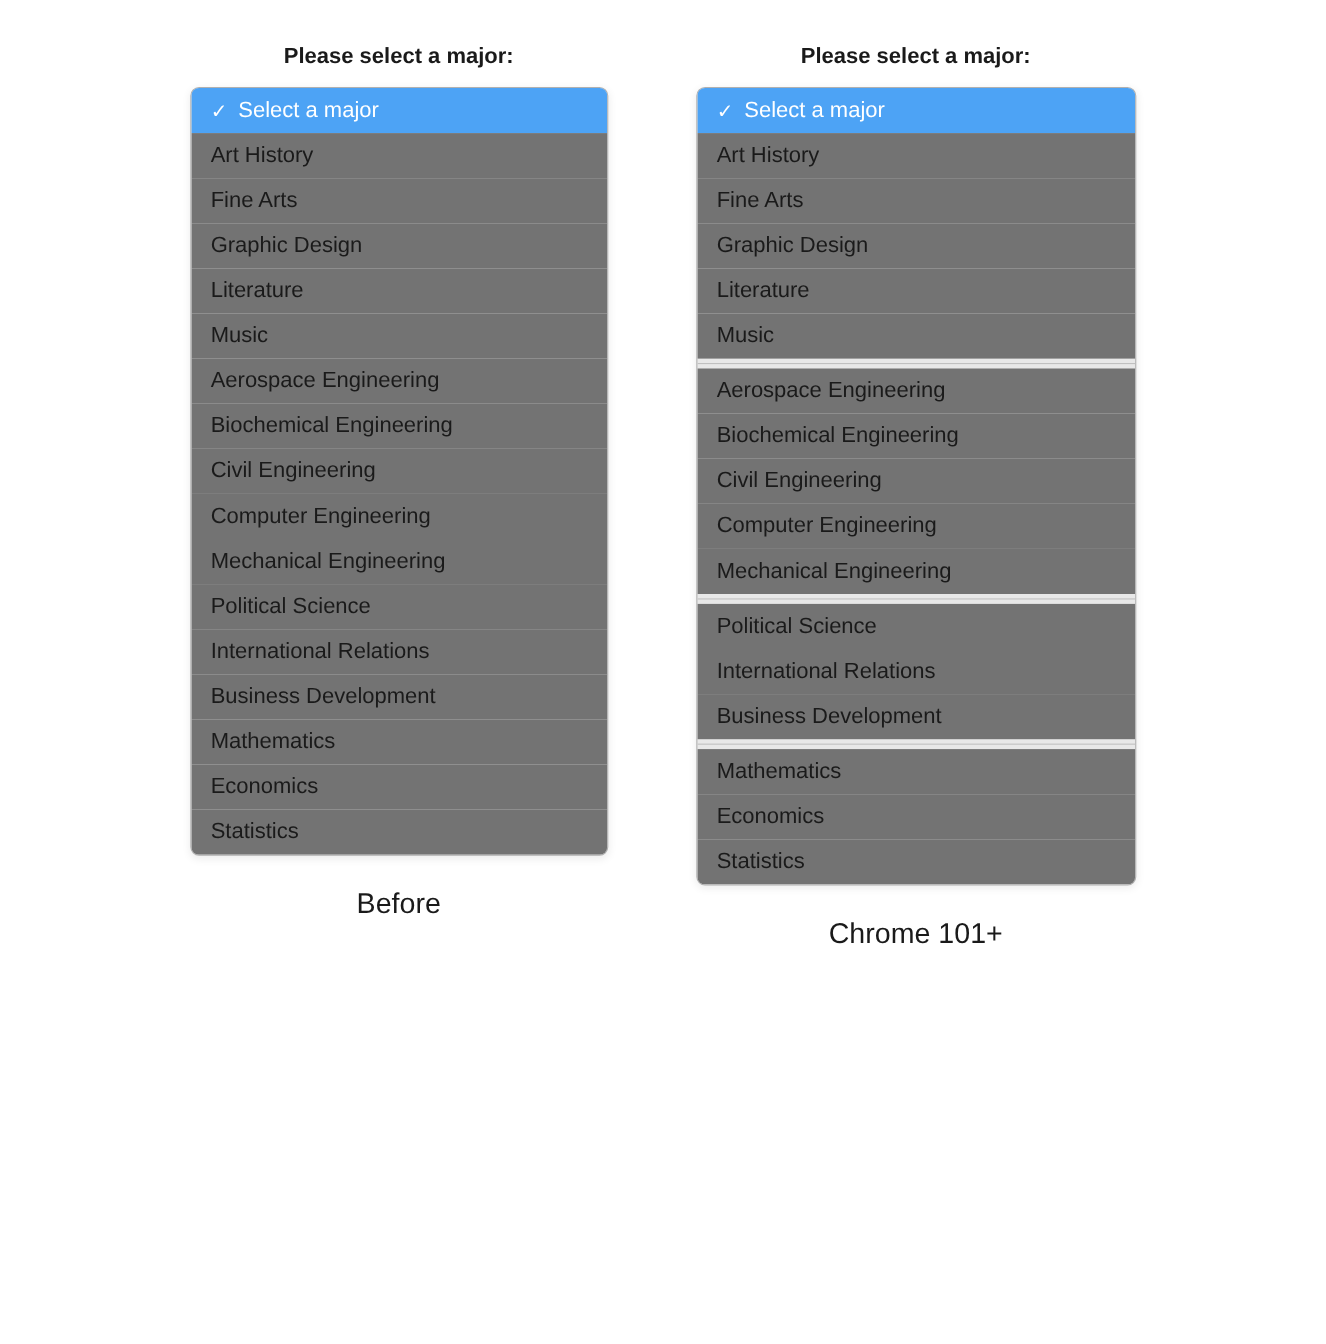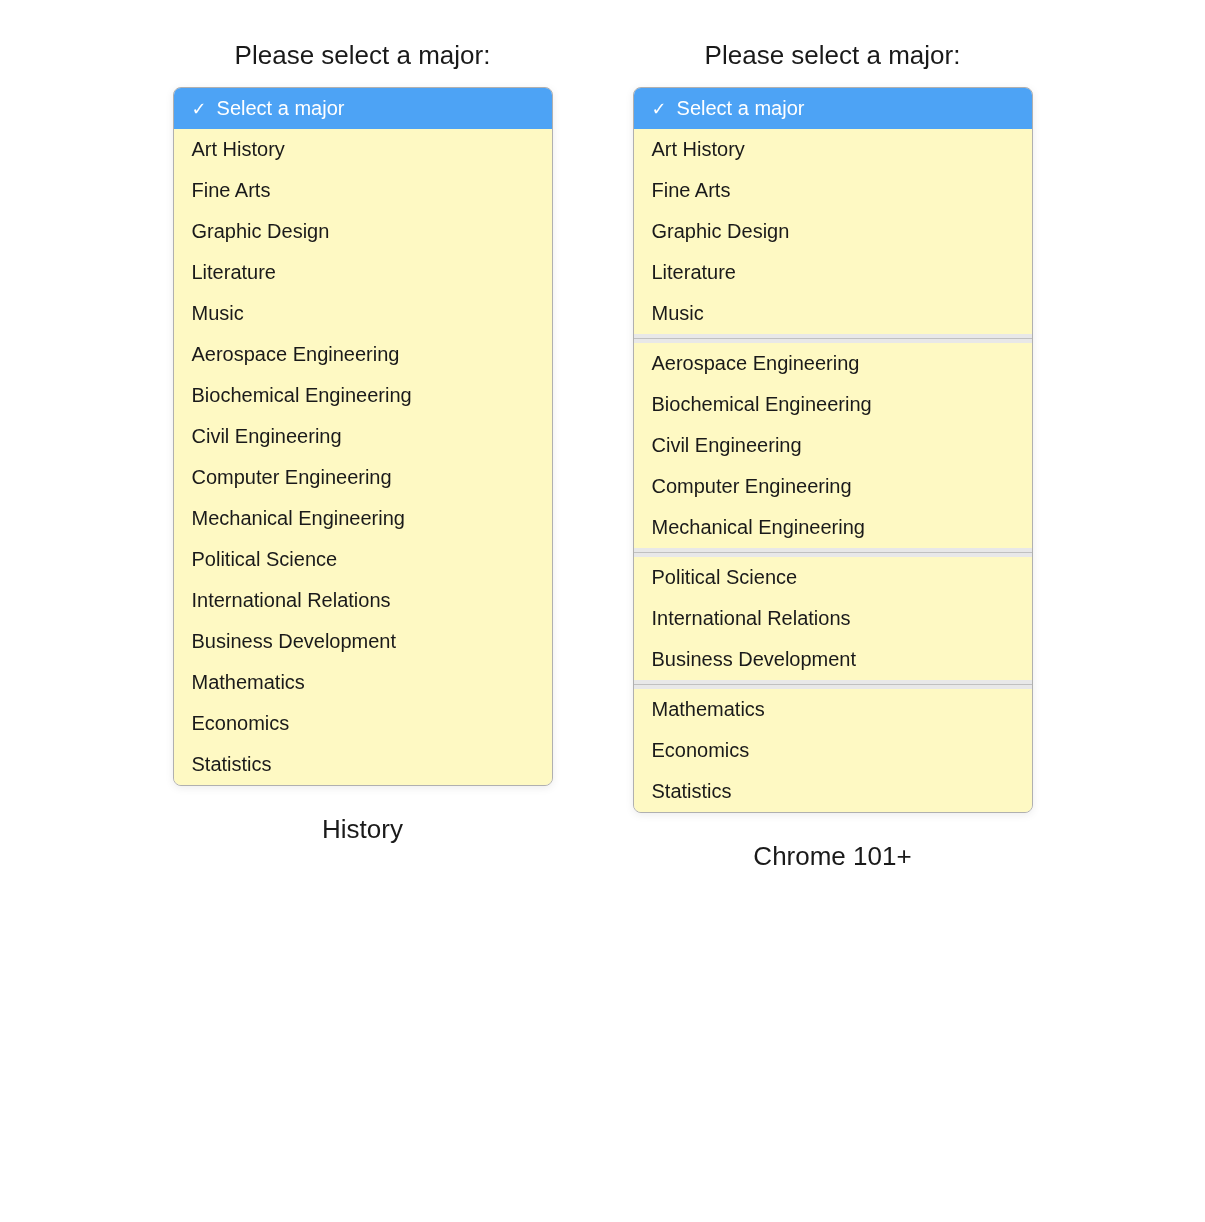--- a/index.html
+++ b/index.html
@@ -24,22 +24,22 @@
     }
 
     .panel {
       display: flex;
       flex-direction: column;
       align-items: flex-start;
       gap: 10px;
     }
 
     .label {
-      font-size: 26px;
-      font-weight: 400;
+      font-size: 20px;
+      font-weight: 700;
       color: #1a1a1a;
       margin-bottom: 6px;
       text-align: center;
       width: 100%;
     }
 
     .dropdown-box {
       background: #e8e8e8;
       border: 1.5px solid #b0b0b0;
       border-radius: 8px;
@@ -50,21 +50,21 @@
 
     .dropdown-box.chrome {
       width: 400px;
     }
 
     .option {
       padding: 9px 18px 9px 18px;
       font-size: 20px;
       color: #1a1a1a;
       cursor: pointer;
-      background: #fef9c3;
+      background: #737373;
       display: flex;
       align-items: center;
       gap: 6px;
     }
 
     .option.selected {
       background: #4da3f5;
       color: #ffffff;
       font-weight: 500;
     }
@@ -144,21 +144,21 @@
       <div class="option">
         <span>Mathematics</span>
       </div>
       <div class="option">
         <span>Economics</span>
       </div>
       <div class="option">
         <span>Statistics</span>
       </div>
     </div>
-    <div class="caption">History</div>
+    <div class="caption">Before</div>
   </div>
 
   <div class="panel">
     <div class="label">Please select a major:</div>
     <div class="dropdown-box chrome">
 
       <div class="option selected">
         <span class="check">✓</span>
         <span>Select a major</span>
       </div>

